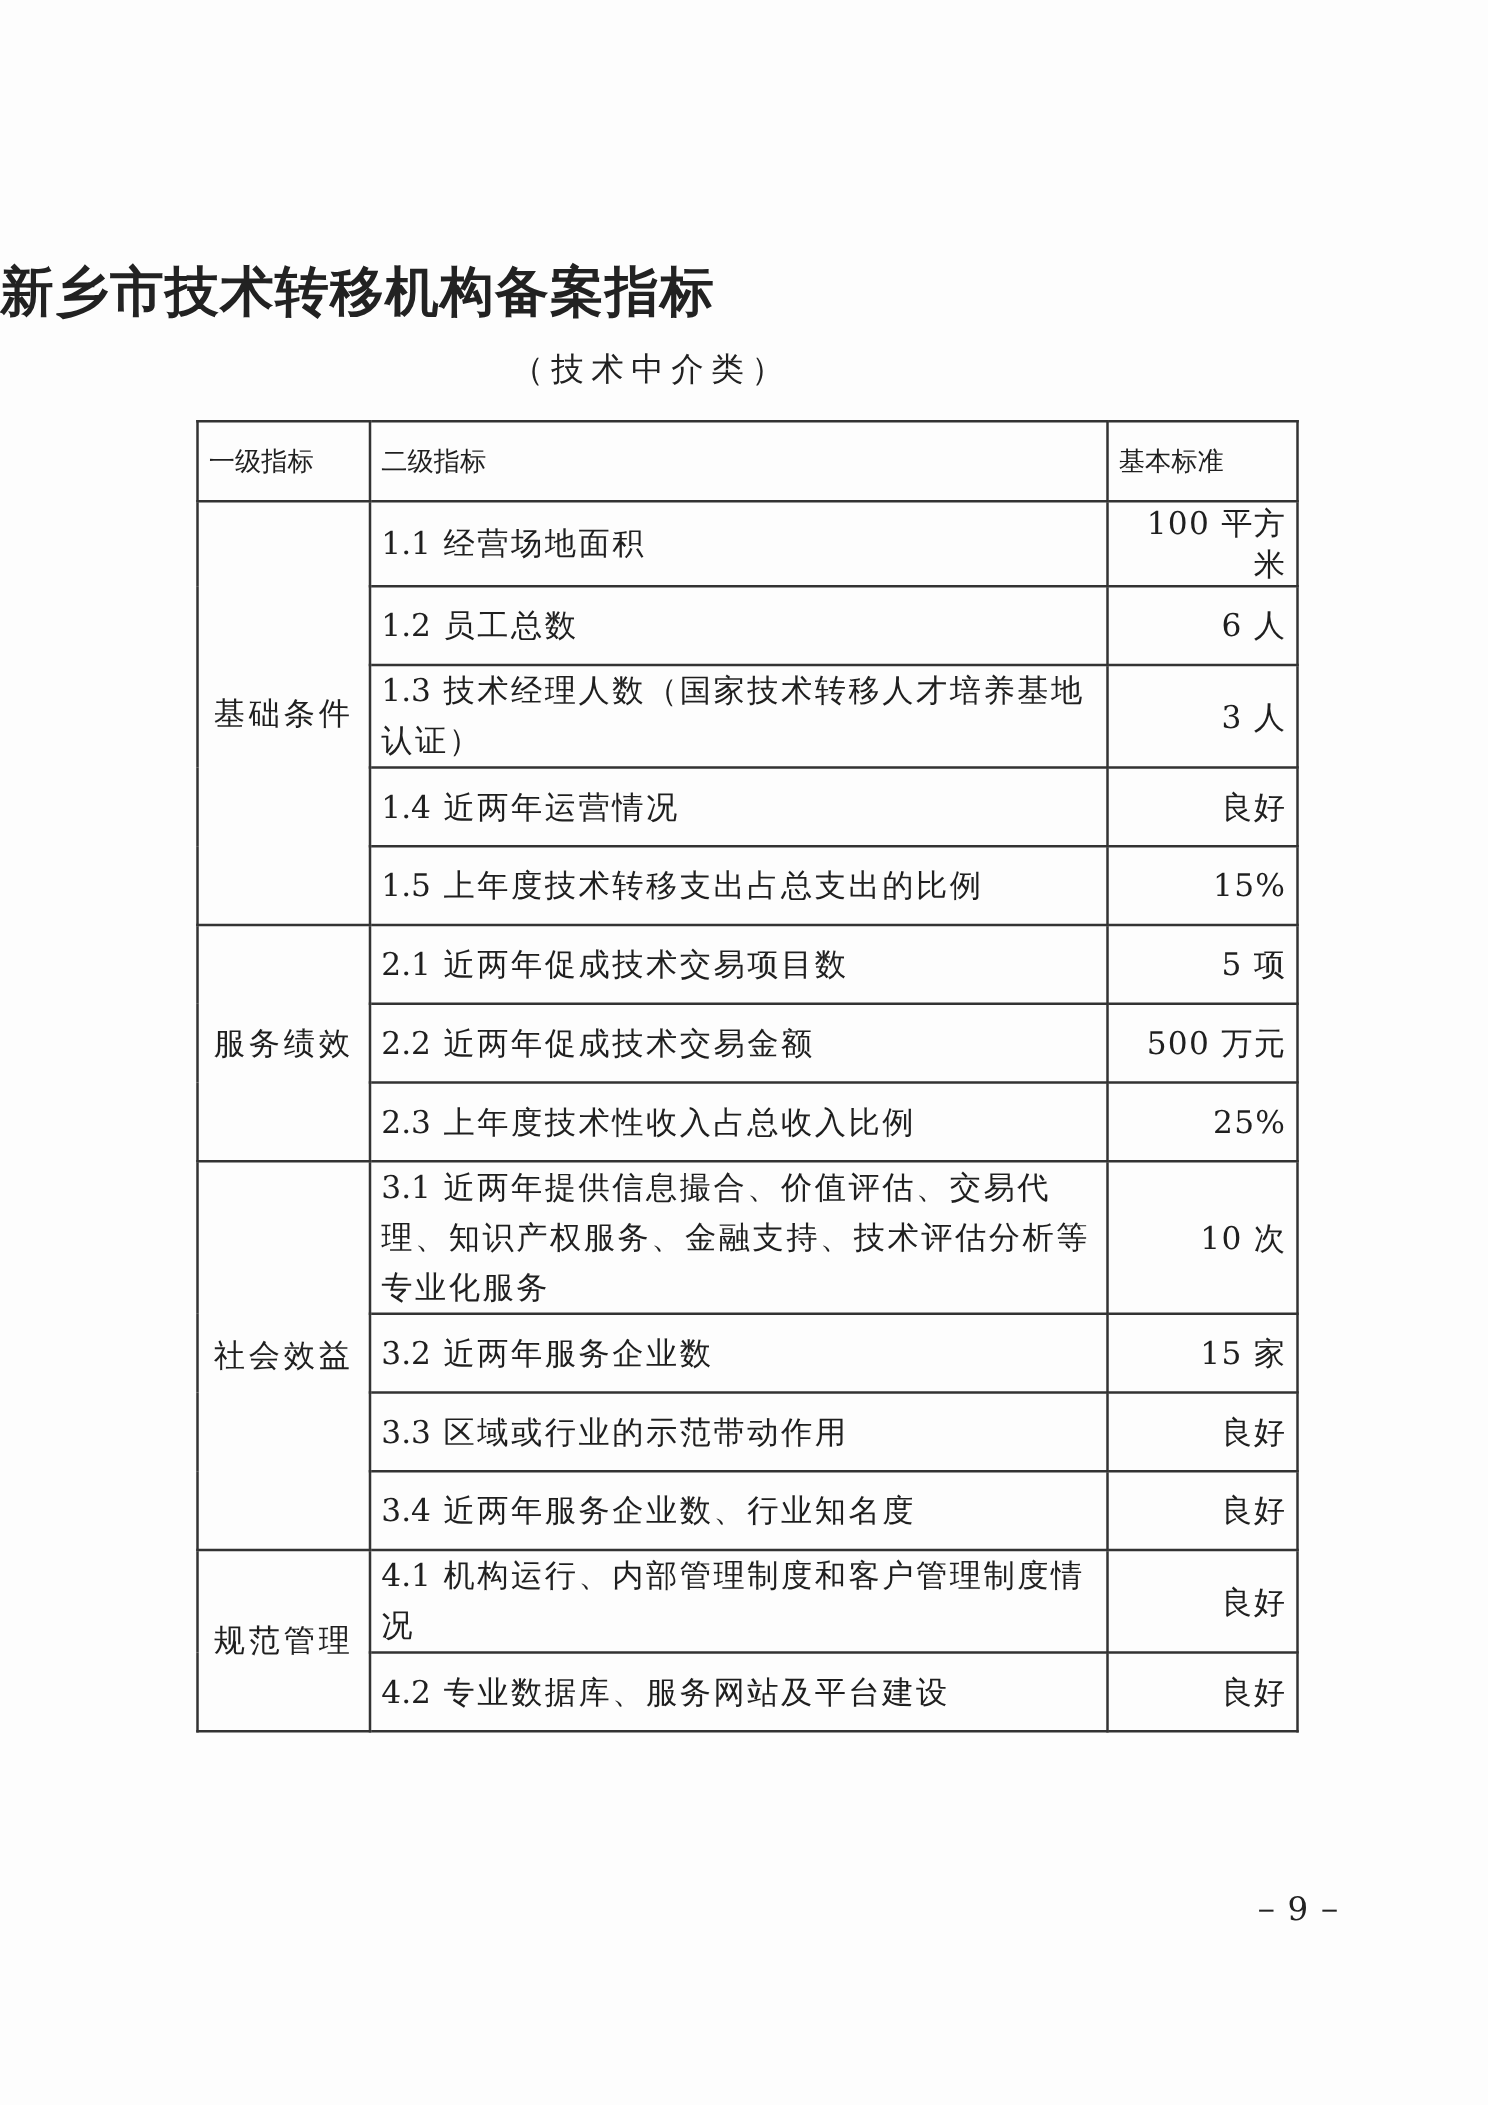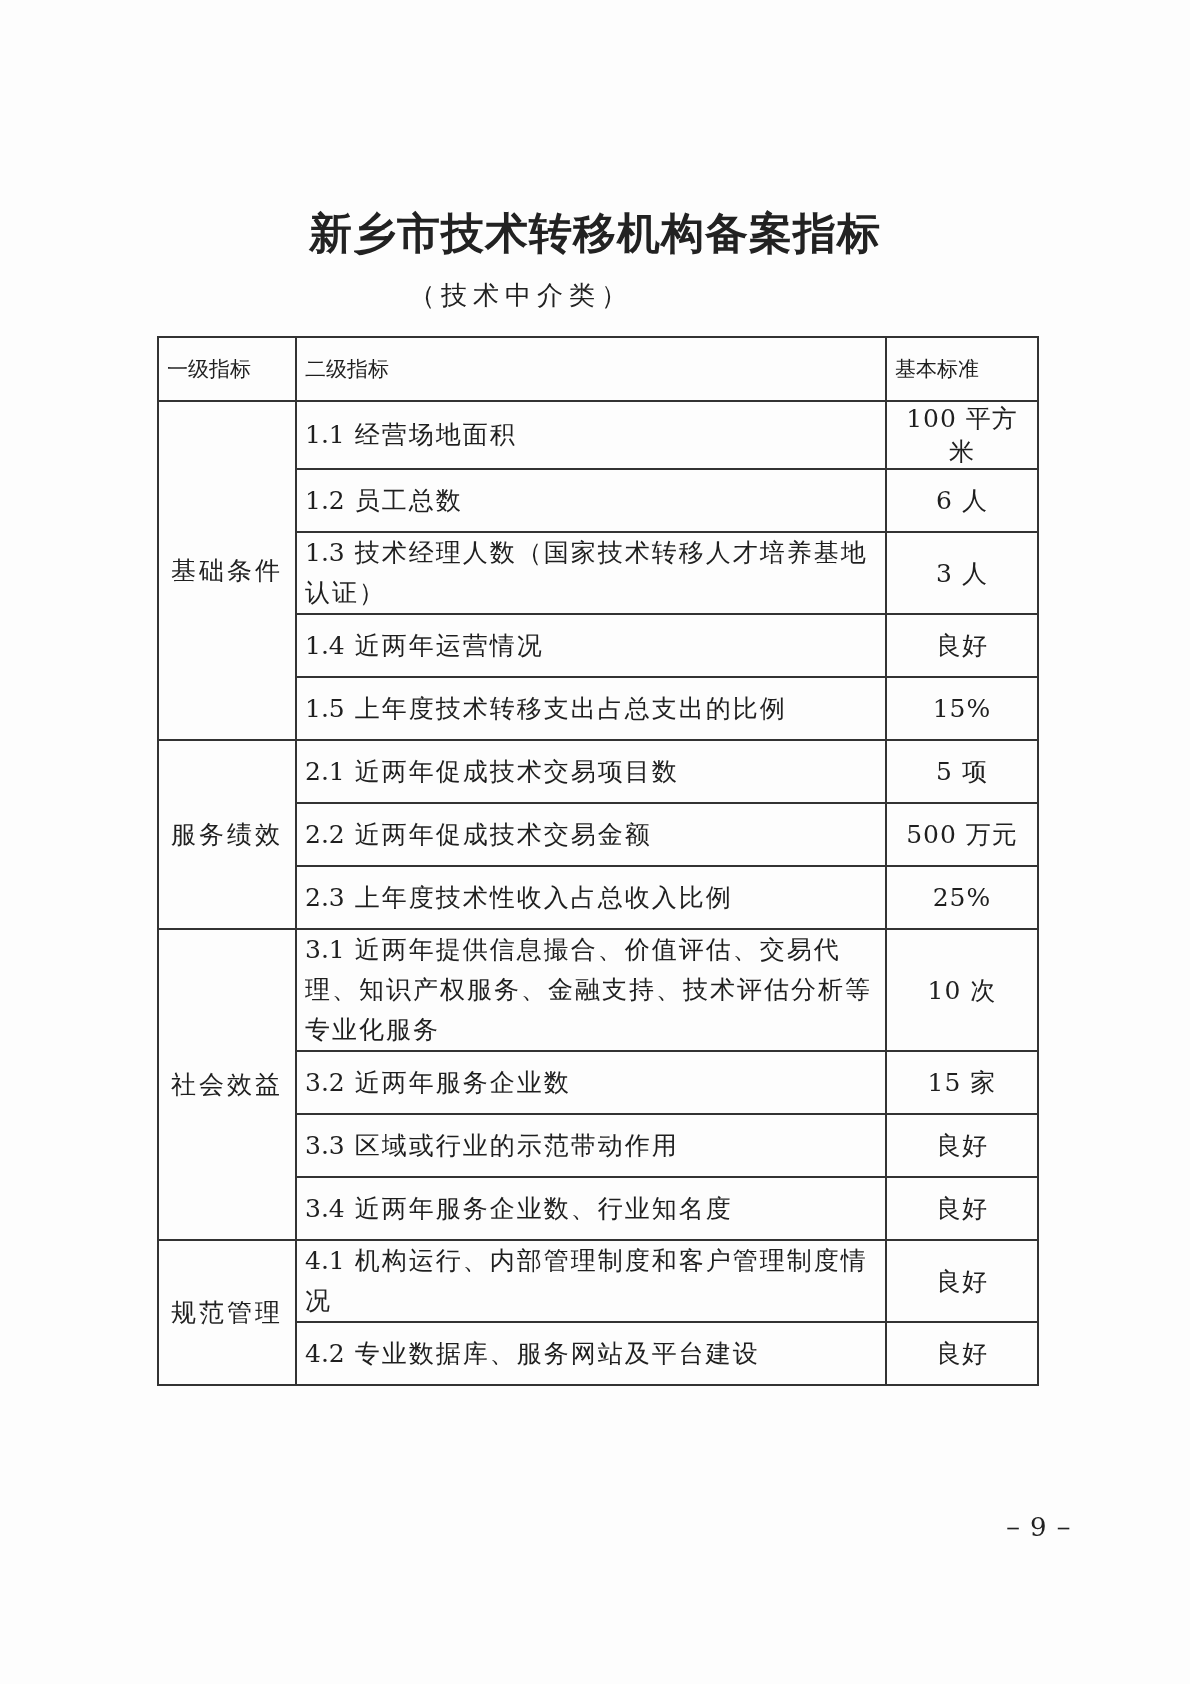--- a/index.html
+++ b/index.html
@@ -2,21 +2,21 @@
 <html><head>
 <meta charset="utf-8">
 <style>
   html, body { margin: 0; padding: 0; }
   body {
     width: 1190px; height: 1684px; background: #fdfdfd; position: relative;
     font-family: "DejaVu Serif", "Liberation Serif", serif; color: #1a1a1a;
     overflow: hidden;
   }
   .title {
-    position: absolute; top: 205px; left: 0; width: 1190px; text-align: center;
+    position: absolute; top: 205px; left: 0; width: 1190px; text-align: left;
     font-family: "DejaVu Sans", sans-serif; font-weight: bold; font-size: 43px;
     letter-spacing: 1px; color: #222;
   }
   .subtitle {
     position: absolute; top: 278px; left: 0; width: 1042px; text-align: center;
     font-size: 26px; letter-spacing: 6px; color: #222;
   }
   table.spec {
     position: absolute; top: 336px; left: 157px; width: 880px;
     border-collapse: collapse; table-layout: fixed;
@@ -26,21 +26,21 @@
     padding: 0 8px; vertical-align: middle; color: #1f1f1f;
   }
   table.spec th {
     height: 62px; font-family: "DejaVu Sans", sans-serif; font-size: 21px; text-align: left;
   }
   col.c1 { width: 138px; }
   col.c2 { width: 590px; }
   col.c3 { width: 152px; }
   td.primary { text-align: center; letter-spacing: 3px; margin-left: 15px; }
   td.secondary { text-align: left; padding-left: 12px; letter-spacing: 2px; line-height: 40px; }
-  td.standard { text-align: center; letter-spacing: 1px; }
+  td.standard { text-align: right; letter-spacing: 1px; }
   tr.r { height: 63px; }
   tr.r2 { height: 80px; }
   .num { margin-right: 10px; letter-spacing: 0; }
   .page-num {
     position: absolute; top: 1510px; left: 1000px; font-size: 26px; letter-spacing: 4px; color: #222;
   }
 </style>
 </head>
 <body>
 

